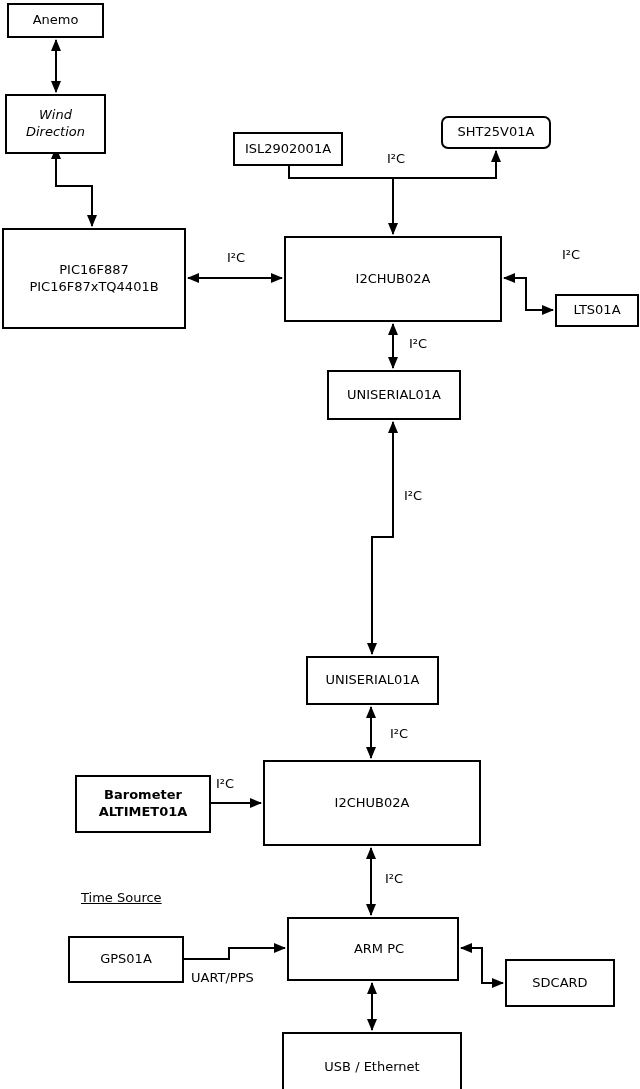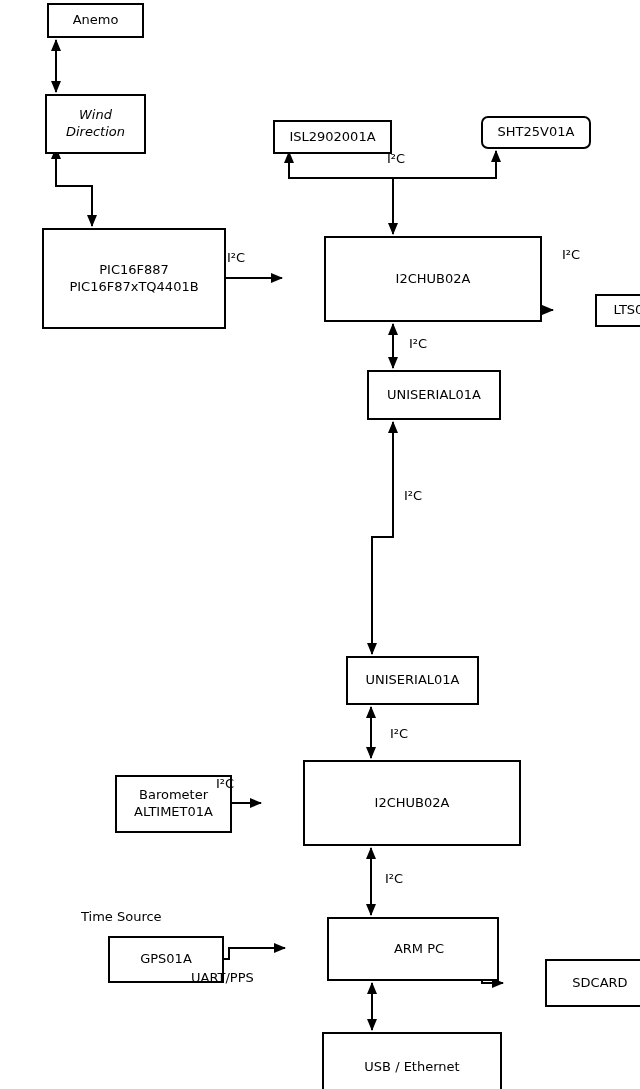--- a/index.html
+++ b/index.html
@@ -22,21 +22,20 @@
     box-sizing: border-box;
     border: 2px solid #000000;
     background: #ffffff;
     display: flex;
     flex-direction: column;
     align-items: center;
     justify-content: center;
     text-align: center;
     font-size: 13px;
     line-height: 1.3;
-    margin-left: 40px;
   }
   .edge-label {
     position: absolute;
     font-size: 13px;
     white-space: nowrap;
     background: transparent;
   }
   .conn {
     fill: none;
     stroke: #000000;
@@ -90,21 +89,21 @@
   <div class="box" style="left:5px;top:94px;width:101px;height:60px;font-style:italic;">
     <span>Wind</span>
     <span>Direction</span>
   </div>
 
   <div class="box" style="left:2px;top:228px;width:184px;height:101px;text-align:center;">
     <span>PIC16F887</span>
     <span>PIC16F87xTQ4401B</span>
   </div>
 
-  <div class="box" style="left:233px;top:120px;width:119px;height:34px;">
+  <div class="box" style="left:233px;top:132px;width:110px;height:34px;">
     <span>ISL2902001A</span>
   </div>
 
   <div class="box" style="left:441px;top:116px;width:110px;height:33px;border-radius:7px;">
     <span>SHT25V01A</span>
   </div>
 
   <div class="box" style="left:284px;top:236px;width:218px;height:86px;">
     <span>I2CHUB02A</span>
   </div>
@@ -118,21 +117,21 @@
   </div>
 
   <div class="box" style="left:306px;top:656px;width:133px;height:49px;">
     <span>UNISERIAL01A</span>
   </div>
 
   <div class="box" style="left:263px;top:760px;width:218px;height:86px;">
     <span>I2CHUB02A</span>
   </div>
 
-  <div class="box" style="left:75px;top:775px;width:117px;height:58px;">
+  <div class="box" style="left:75px;top:775px;width:136px;height:58px;font-weight:bold;">
     <span>Barometer</span>
     <span>ALTIMET01A</span>
   </div>
 
   <div class="box" style="left:68px;top:936px;width:116px;height:47px;">
     <span>GPS01A</span>
   </div>
 
   <div class="box" style="left:287px;top:917px;width:172px;height:64px;padding-left:12px;">
     <span>ARM PC</span>
@@ -155,17 +154,17 @@
   <div class="edge-label" style="left:409px;top:336px;">I²C</div>
 
   <div class="edge-label" style="left:404px;top:488px;">I²C</div>
 
   <div class="edge-label" style="left:390px;top:726px;">I²C</div>
 
   <div class="edge-label" style="left:216px;top:776px;">I²C</div>
 
   <div class="edge-label" style="left:385px;top:871px;">I²C</div>
 
-  <div class="edge-label" style="left:81px;top:909px;">Time Source</div>
+  <div class="edge-label" style="left:81px;top:890px;text-decoration:underline;">Time Source</div>
 
   <div class="edge-label" style="left:191px;top:970px;">UART/PPS</div>
 
 </div>
 
 </body></html>

